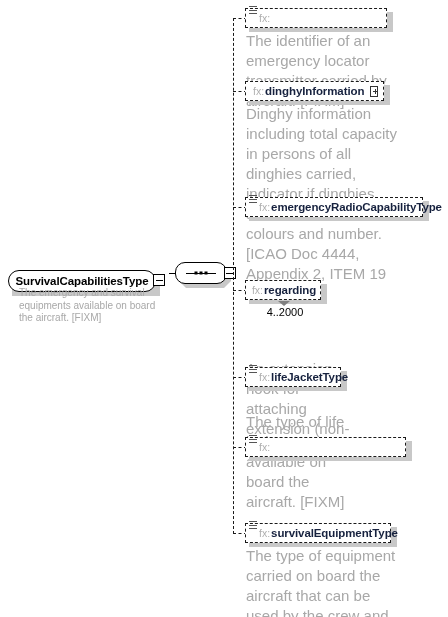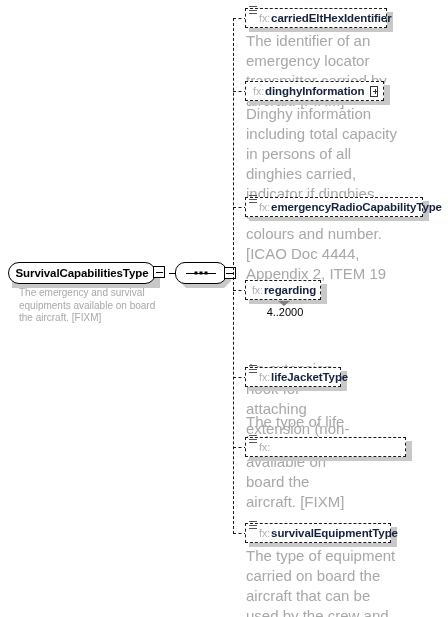--- a/index.html
+++ b/index.html
@@ -6,21 +6,21 @@
   body{
     width:448px;height:617px;
     background:#ffffff;
     font-family:"Liberation Sans", sans-serif;
     overflow:hidden;
     position:relative;
   }
   #canvas{position:absolute;left:0;top:0;width:448px;height:617px;}
 
   
-  .typebox-wrap{position:absolute;left:8px;top:262px;}
+  .typebox-wrap{position:absolute;left:8px;top:270px;}
   .typebox-shadow{
     position:absolute;left:4px;top:4px;
     width:148px;height:22px;background:#c8c8c8;
   }
   .typebox{
     position:relative;
     width:146px;height:20px;
     border:1px solid #000;
     border-radius:11px/11px;
     background:#fff;
@@ -171,21 +171,20 @@
 
   <div class="elem" style="left:245px;top:8px;">
     <div class="elem-shadow" style="width:144px;"></div>
     <div class="elem-box" style="width:142px;">
       <span class="seq-icon">
           <span></span>
           <span></span>
           <span></span>
         </span>
       <span class="elem-prefix">fx:</span>
-      <span class="elem-name">carriedEltHexIdentifier</span>
     </div>
   </div>
   <div class="desc" style="left:246px;top:31px;width:152px;">The identifier of an emergency locator transmitter carried by aircraft. [FIXM]</div>
 
   <div class="elem" style="left:245px;top:81px;">
     <div class="elem-shadow" style="width:141px;"></div>
     <div class="elem-box" style="width:139px;padding-left:7px;">
       <span class="elem-prefix">fx:</span>
       <span class="elem-name">dinghyInformation</span>
       <span class="expand-icon"></span>

